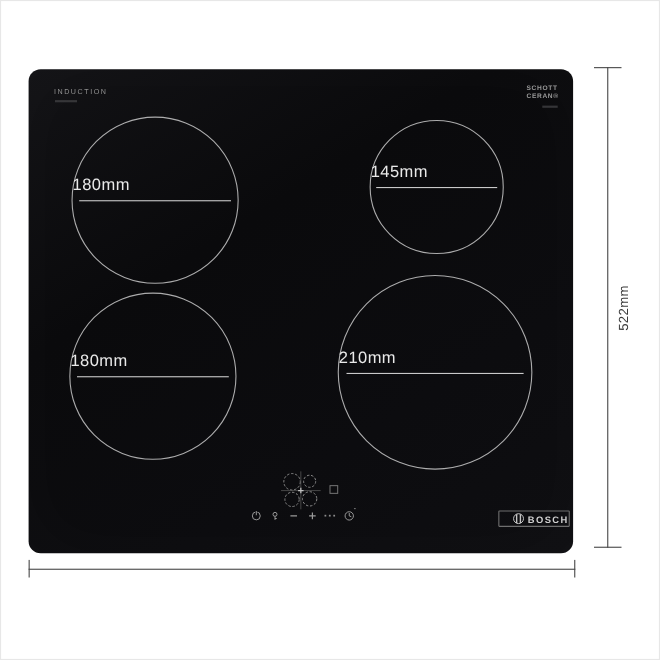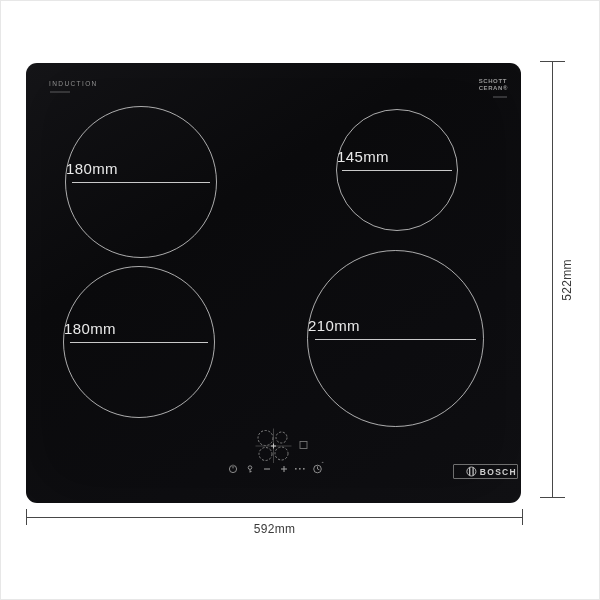--- a/index.html
+++ b/index.html
@@ -128,21 +128,20 @@
         <line x1="4.1" y1="1.6" x2="4.1" y2="10.4" stroke="#c6c6c6" stroke-width="1.4"></line>
         <line x1="7.9" y1="1.6" x2="7.9" y2="10.4" stroke="#c6c6c6" stroke-width="1.4"></line>
       </svg>
       <span class="wordmark">BOSCH</span>
     </div>
   </div>
 
   <div class="dim" style="left:25px;top:516px;width:497px;height:1px;"></div>
   <div class="dim" style="left:25px;top:508px;width:1px;height:16px;"></div>
   <div class="dim" style="left:521px;top:508px;width:1px;height:16px;"></div>
-  <div class="dim-label" style="left:25px;top:521px;width:497px;text-align:center;">592mm</div>
 
   <div class="dim" style="left:551px;top:60px;width:1px;height:437px;"></div>
   <div class="dim" style="left:539px;top:60px;width:25px;height:1px;"></div>
   <div class="dim" style="left:539px;top:496px;width:25px;height:1px;"></div>
   <div class="dim-label dim-label-v" style="left:553px;top:238px;width:26px;height:82px;">
     <span>522mm</span>
   </div>
 
 </div>
 

